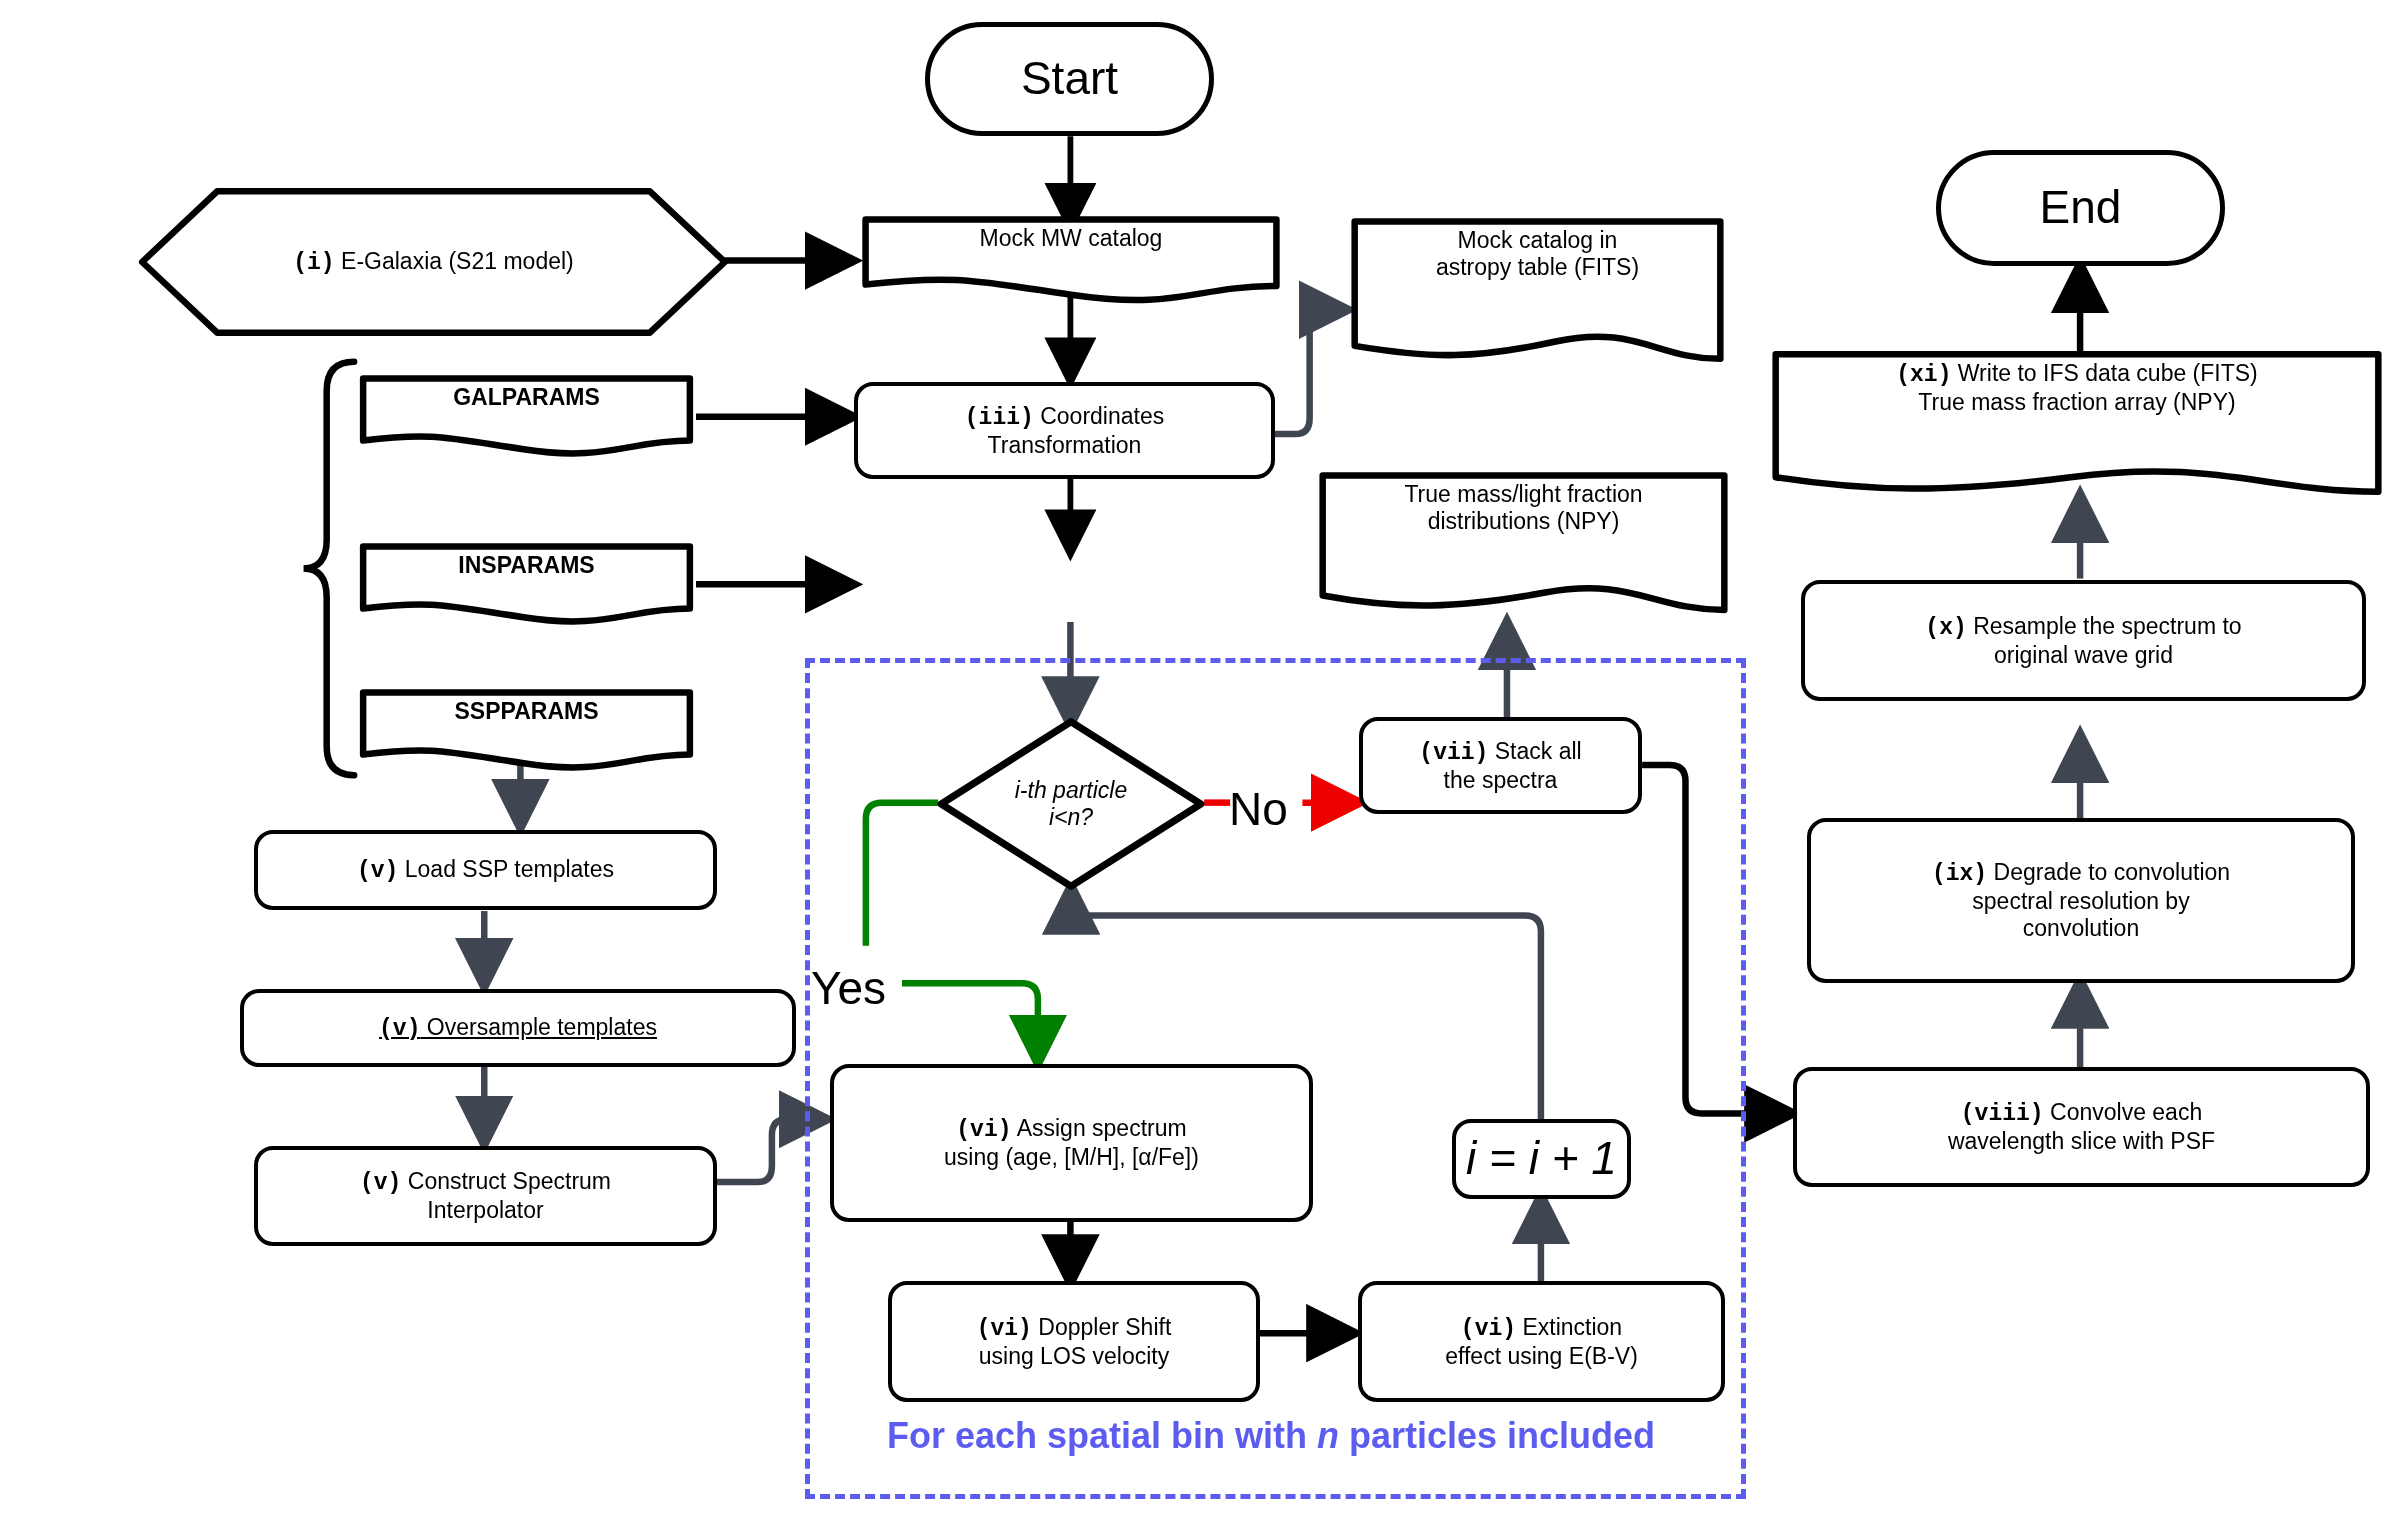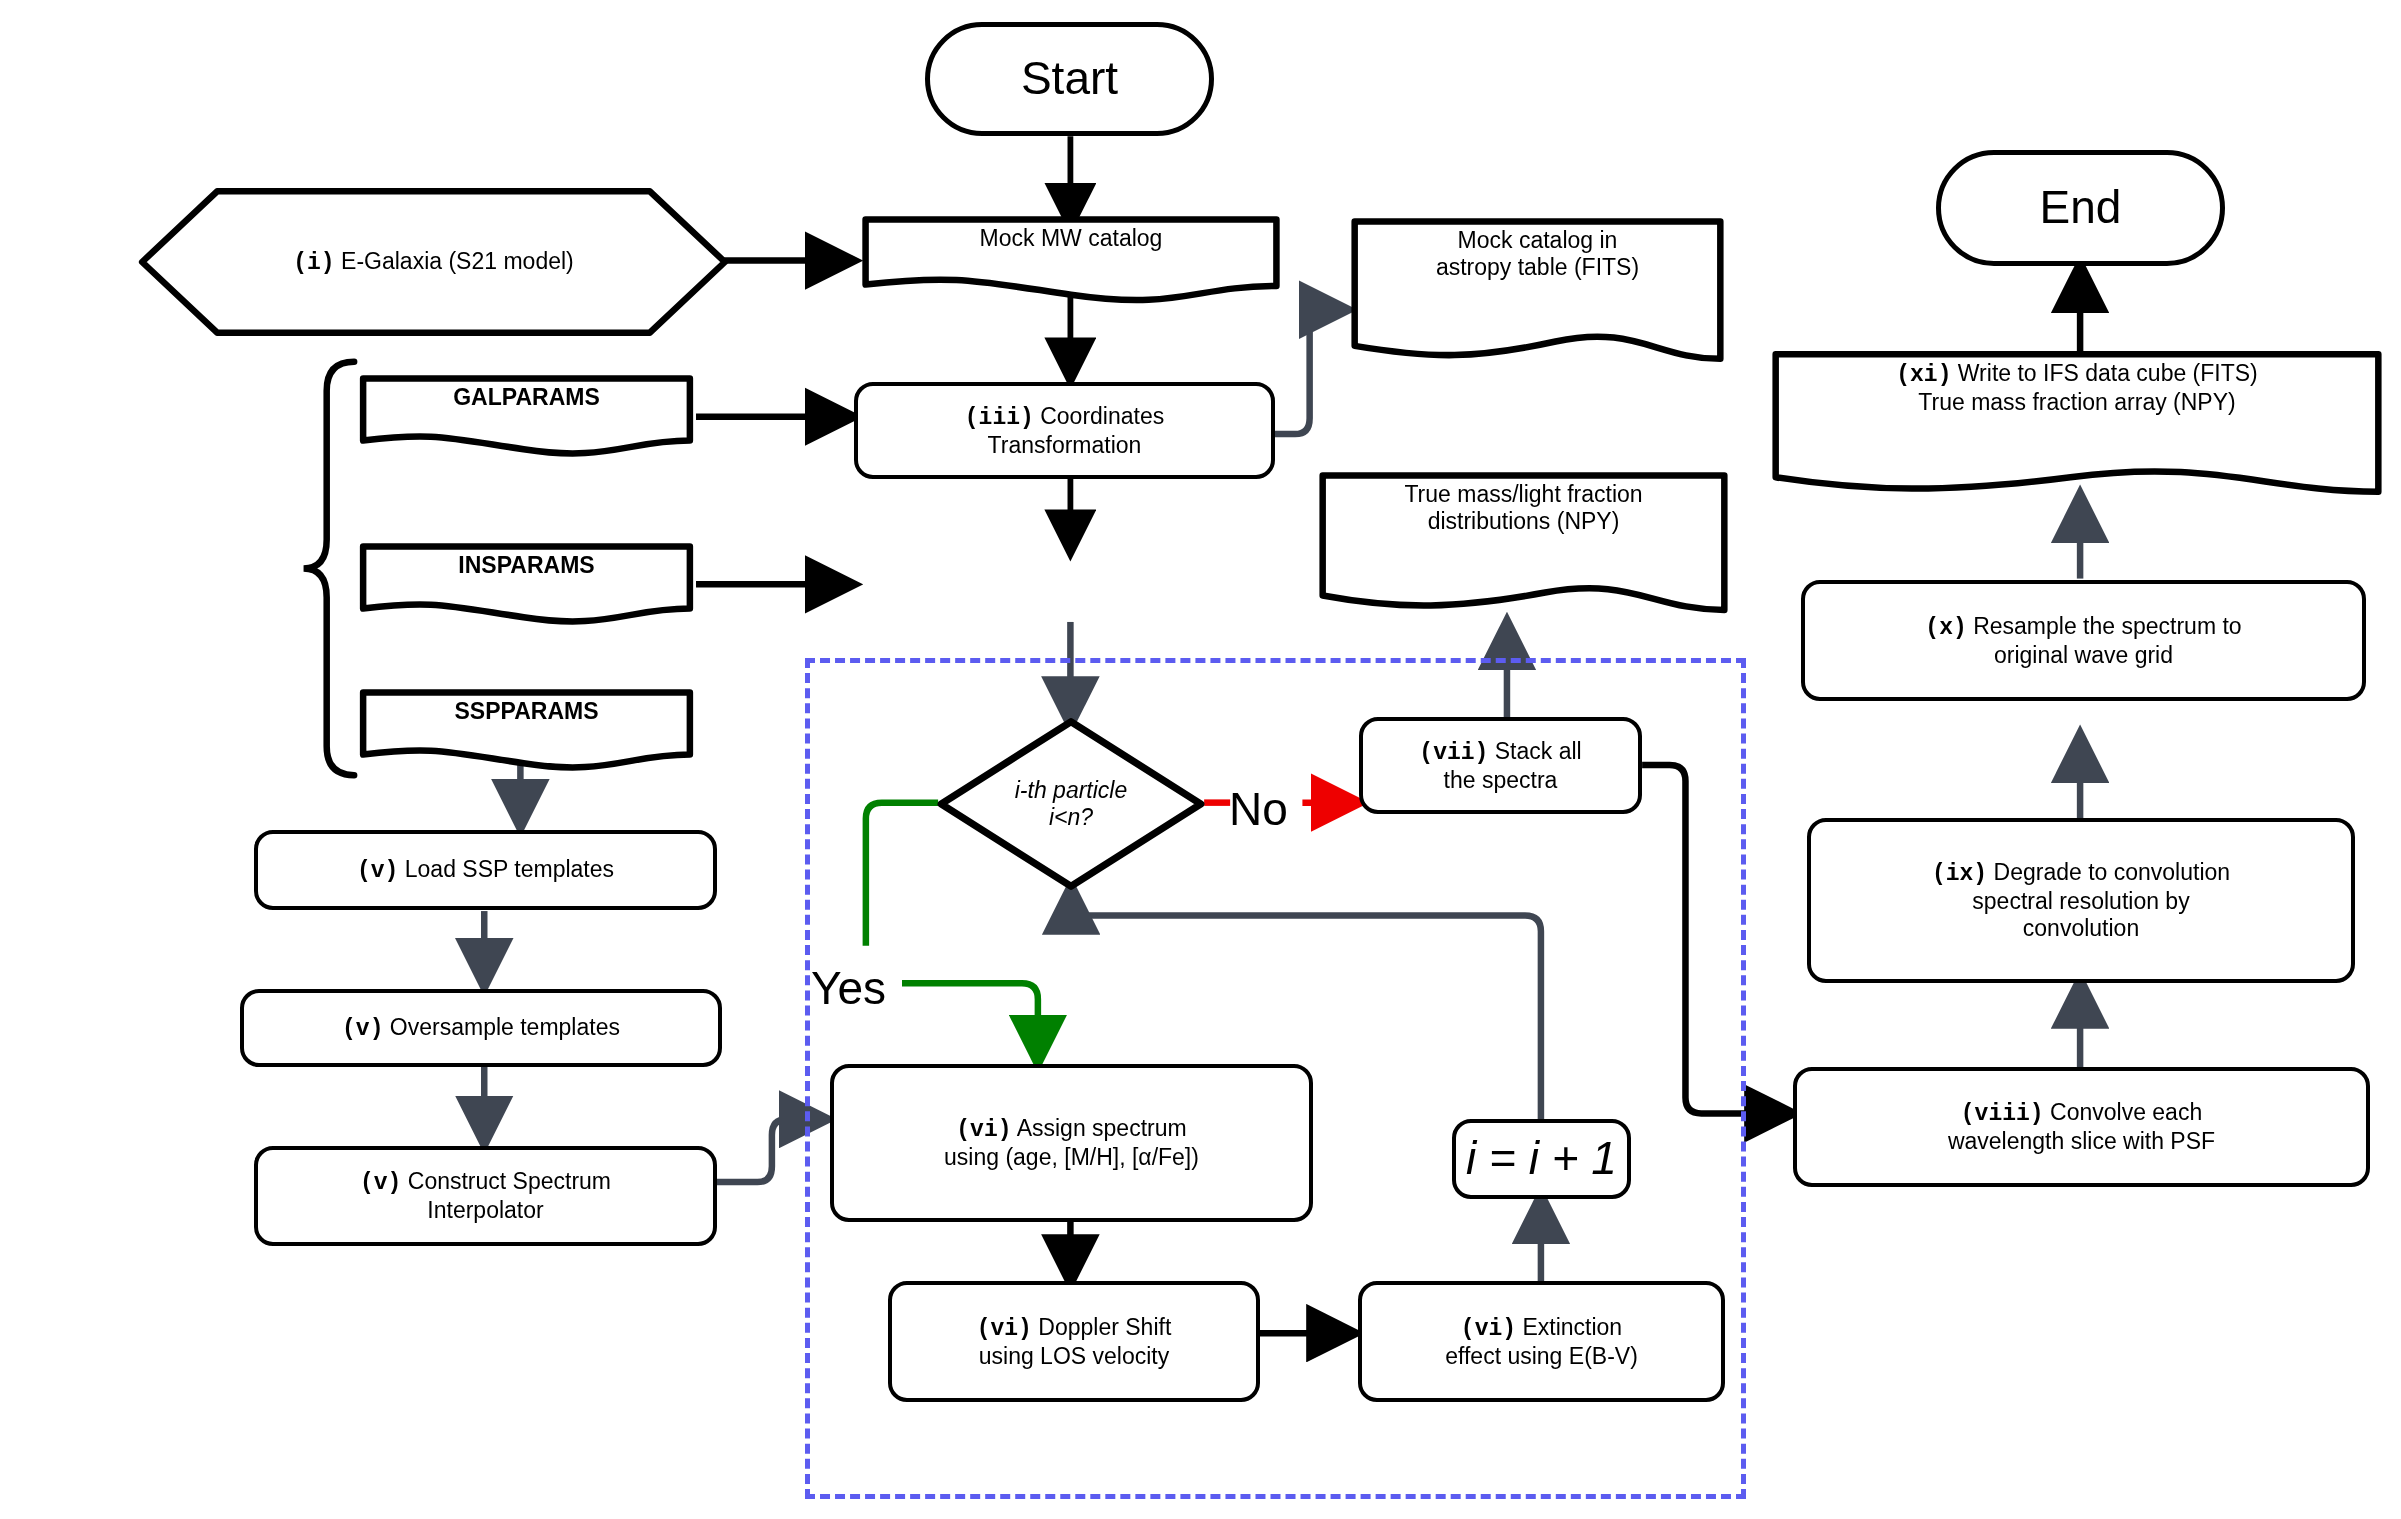--- a/index.html
+++ b/index.html
@@ -189,32 +189,33 @@
       <span>True mass/light fraction</span><br>
       <span>distributions (NPY)</span>
     </span>
       </div>
   </div>
 
   <div class="node proc" style="left:254px;top:830px;width:463px;height:80px;">
     <span class="txt fs48"><span class="rm">(v)</span><span> Load SSP templates</span></span>
   </div>
 
-  <div class="node proc" style="left:240px;top:989px;width:482px;height:78px;">
+  <div class="node proc" style="left:240px;top:989px;width:556px;height:78px;text-decoration:underline;">
     <span class="txt fs48"><span class="rm">(v)</span><span> Oversample templates</span></span>
   </div>
 
   <div class="node proc" style="left:254px;top:1146px;width:463px;height:100px;">
     <span class="txt fs48">
       <span class="rm">(v)</span><span> Construct Spectrum</span><br>
       <span>Interpolator</span>
     </span>
   </div>
 
   <div class="loopbox" style="left:805px;top:658px;width:931px;height:831px;"></div>
+  <div class="loopcap" style="left:820px;top:1415px;width:902px;"><span>For each spatial bin with </span><span class="it">n</span><span> particles included</span></div>
 
   <div class="diamond" style="left:935px;top:716px;width:272px;height:176px;">
     <svg viewBox="0 0 376 244" width="272" height="176">
       <path d="M188,8 L368,122 L188,236 L8,122 Z" fill="#fff" stroke="#000" stroke-width="10" stroke-linejoin="round"></path>
     </svg>
     <div class="inner">
         <span class="fs48">
       <span class="it">i-th particle</span><br>
       <span class="it">i&lt;n?</span>
     </span>

